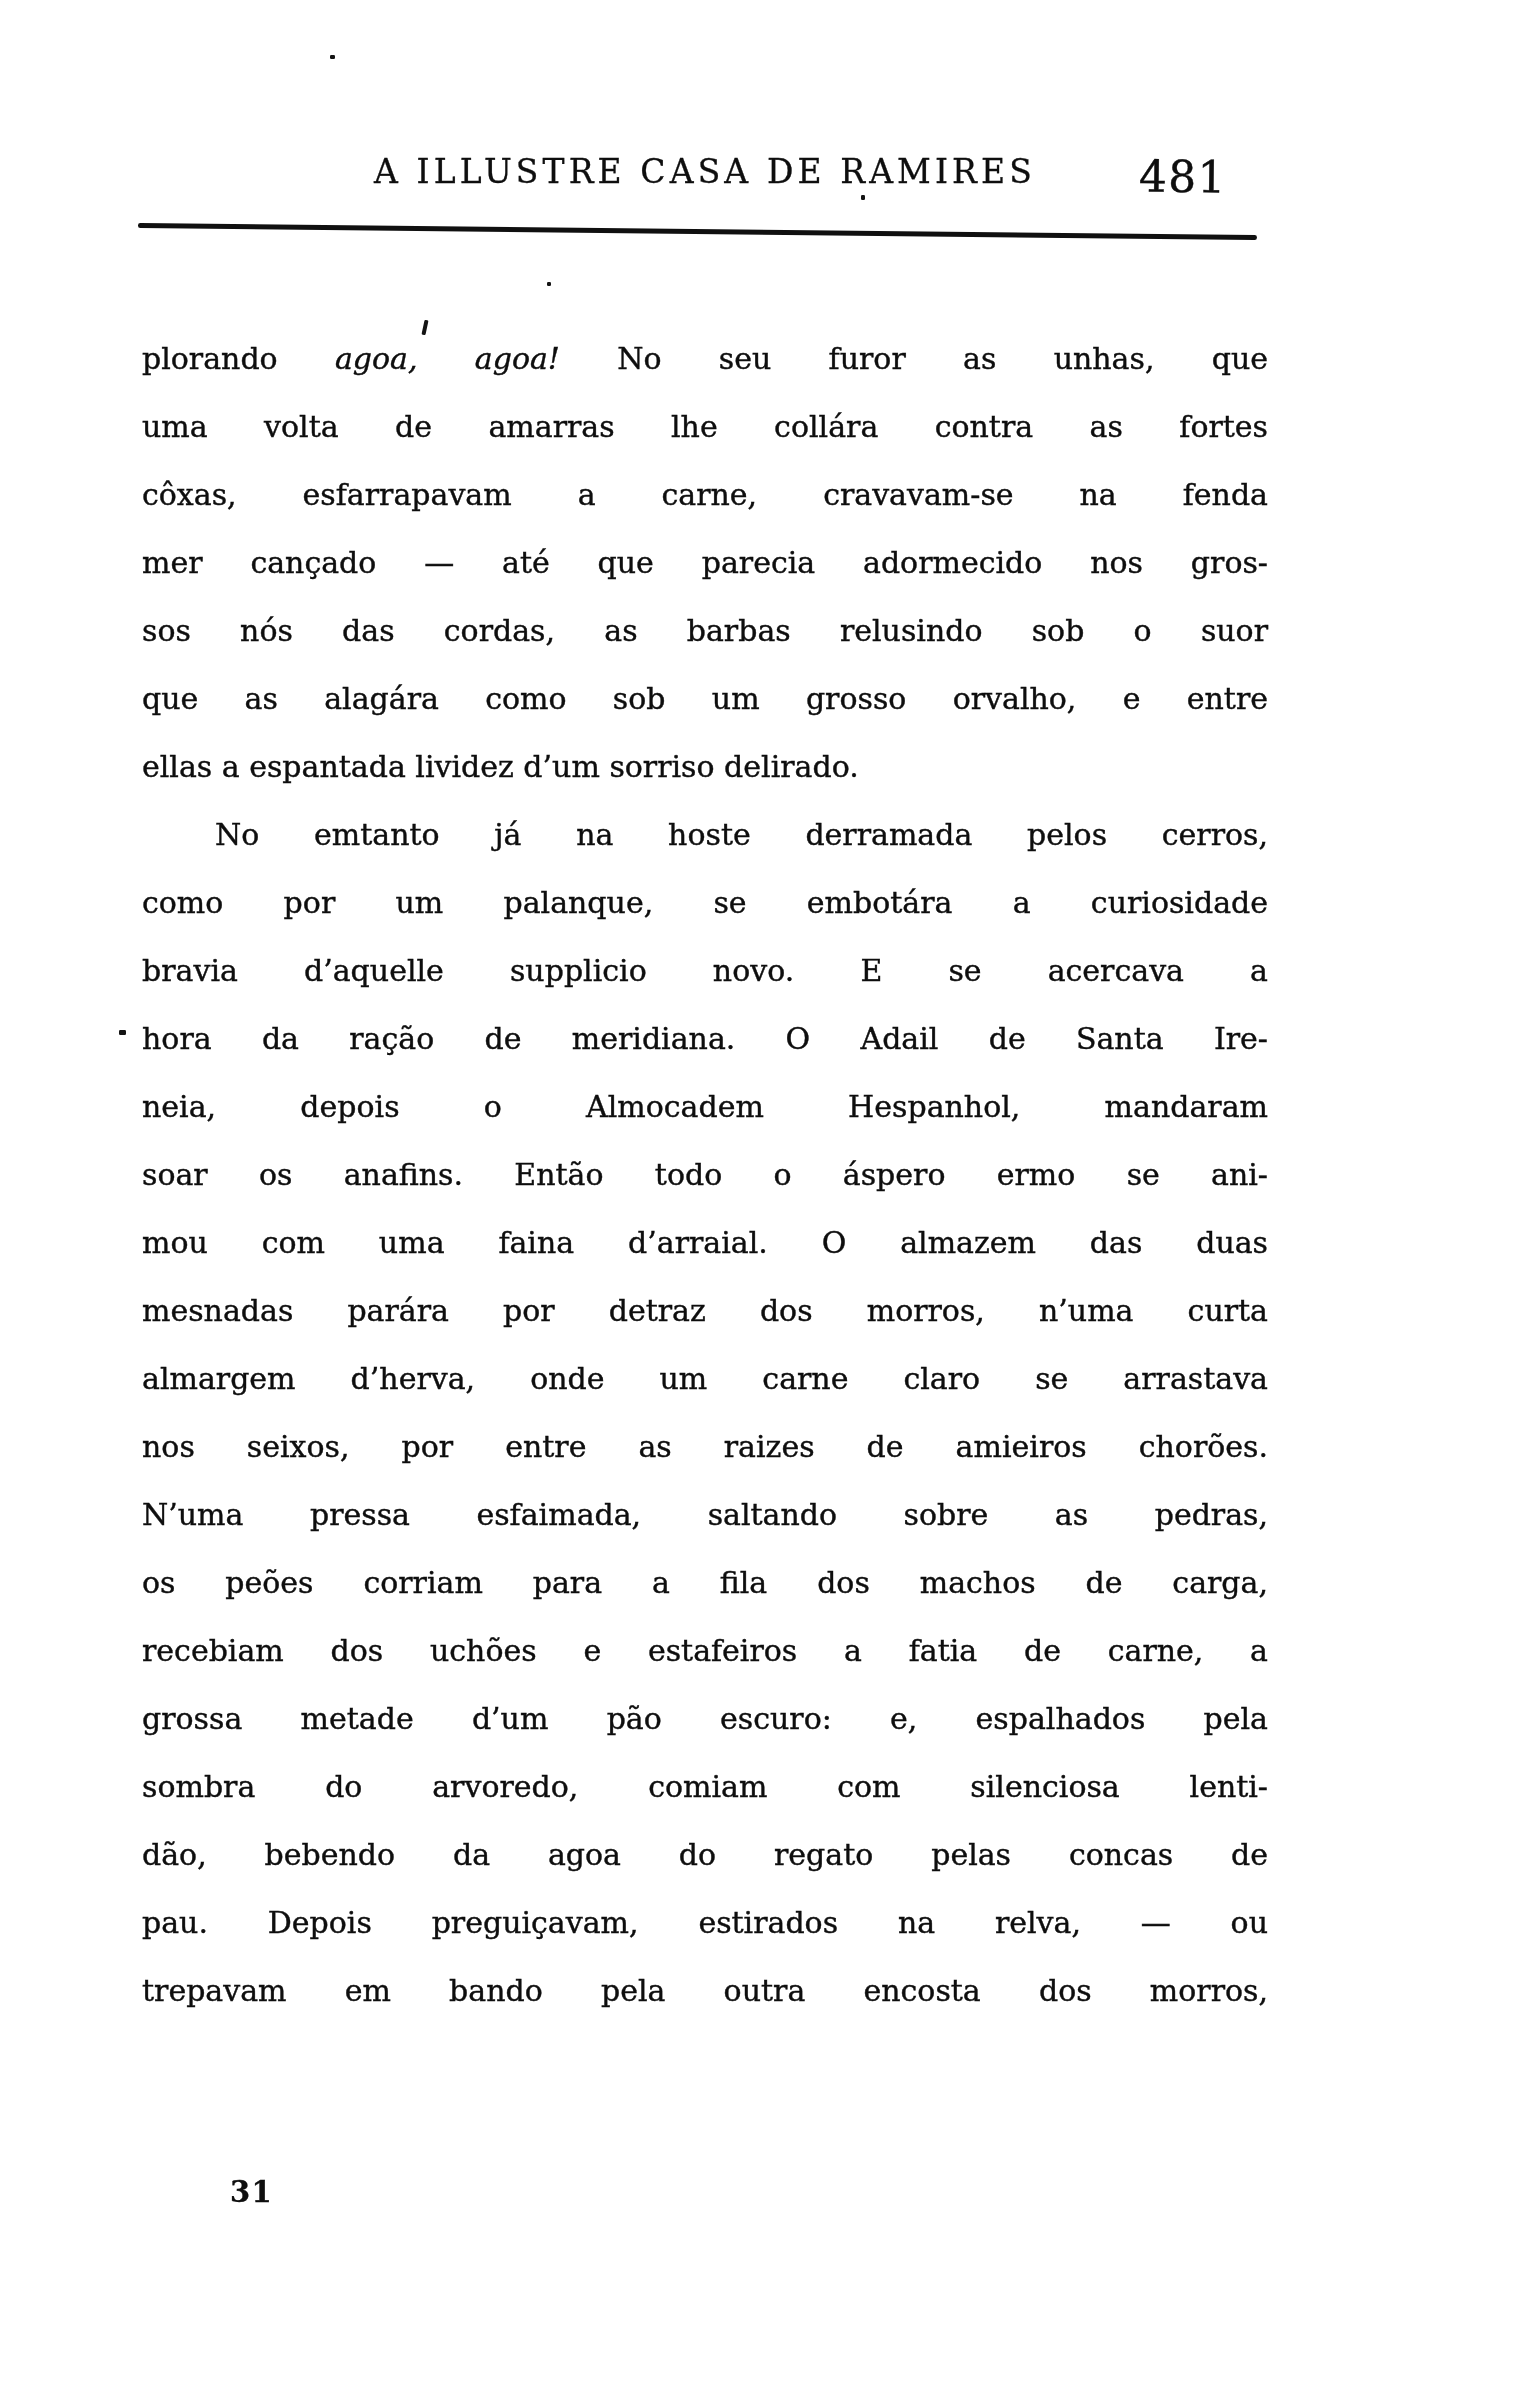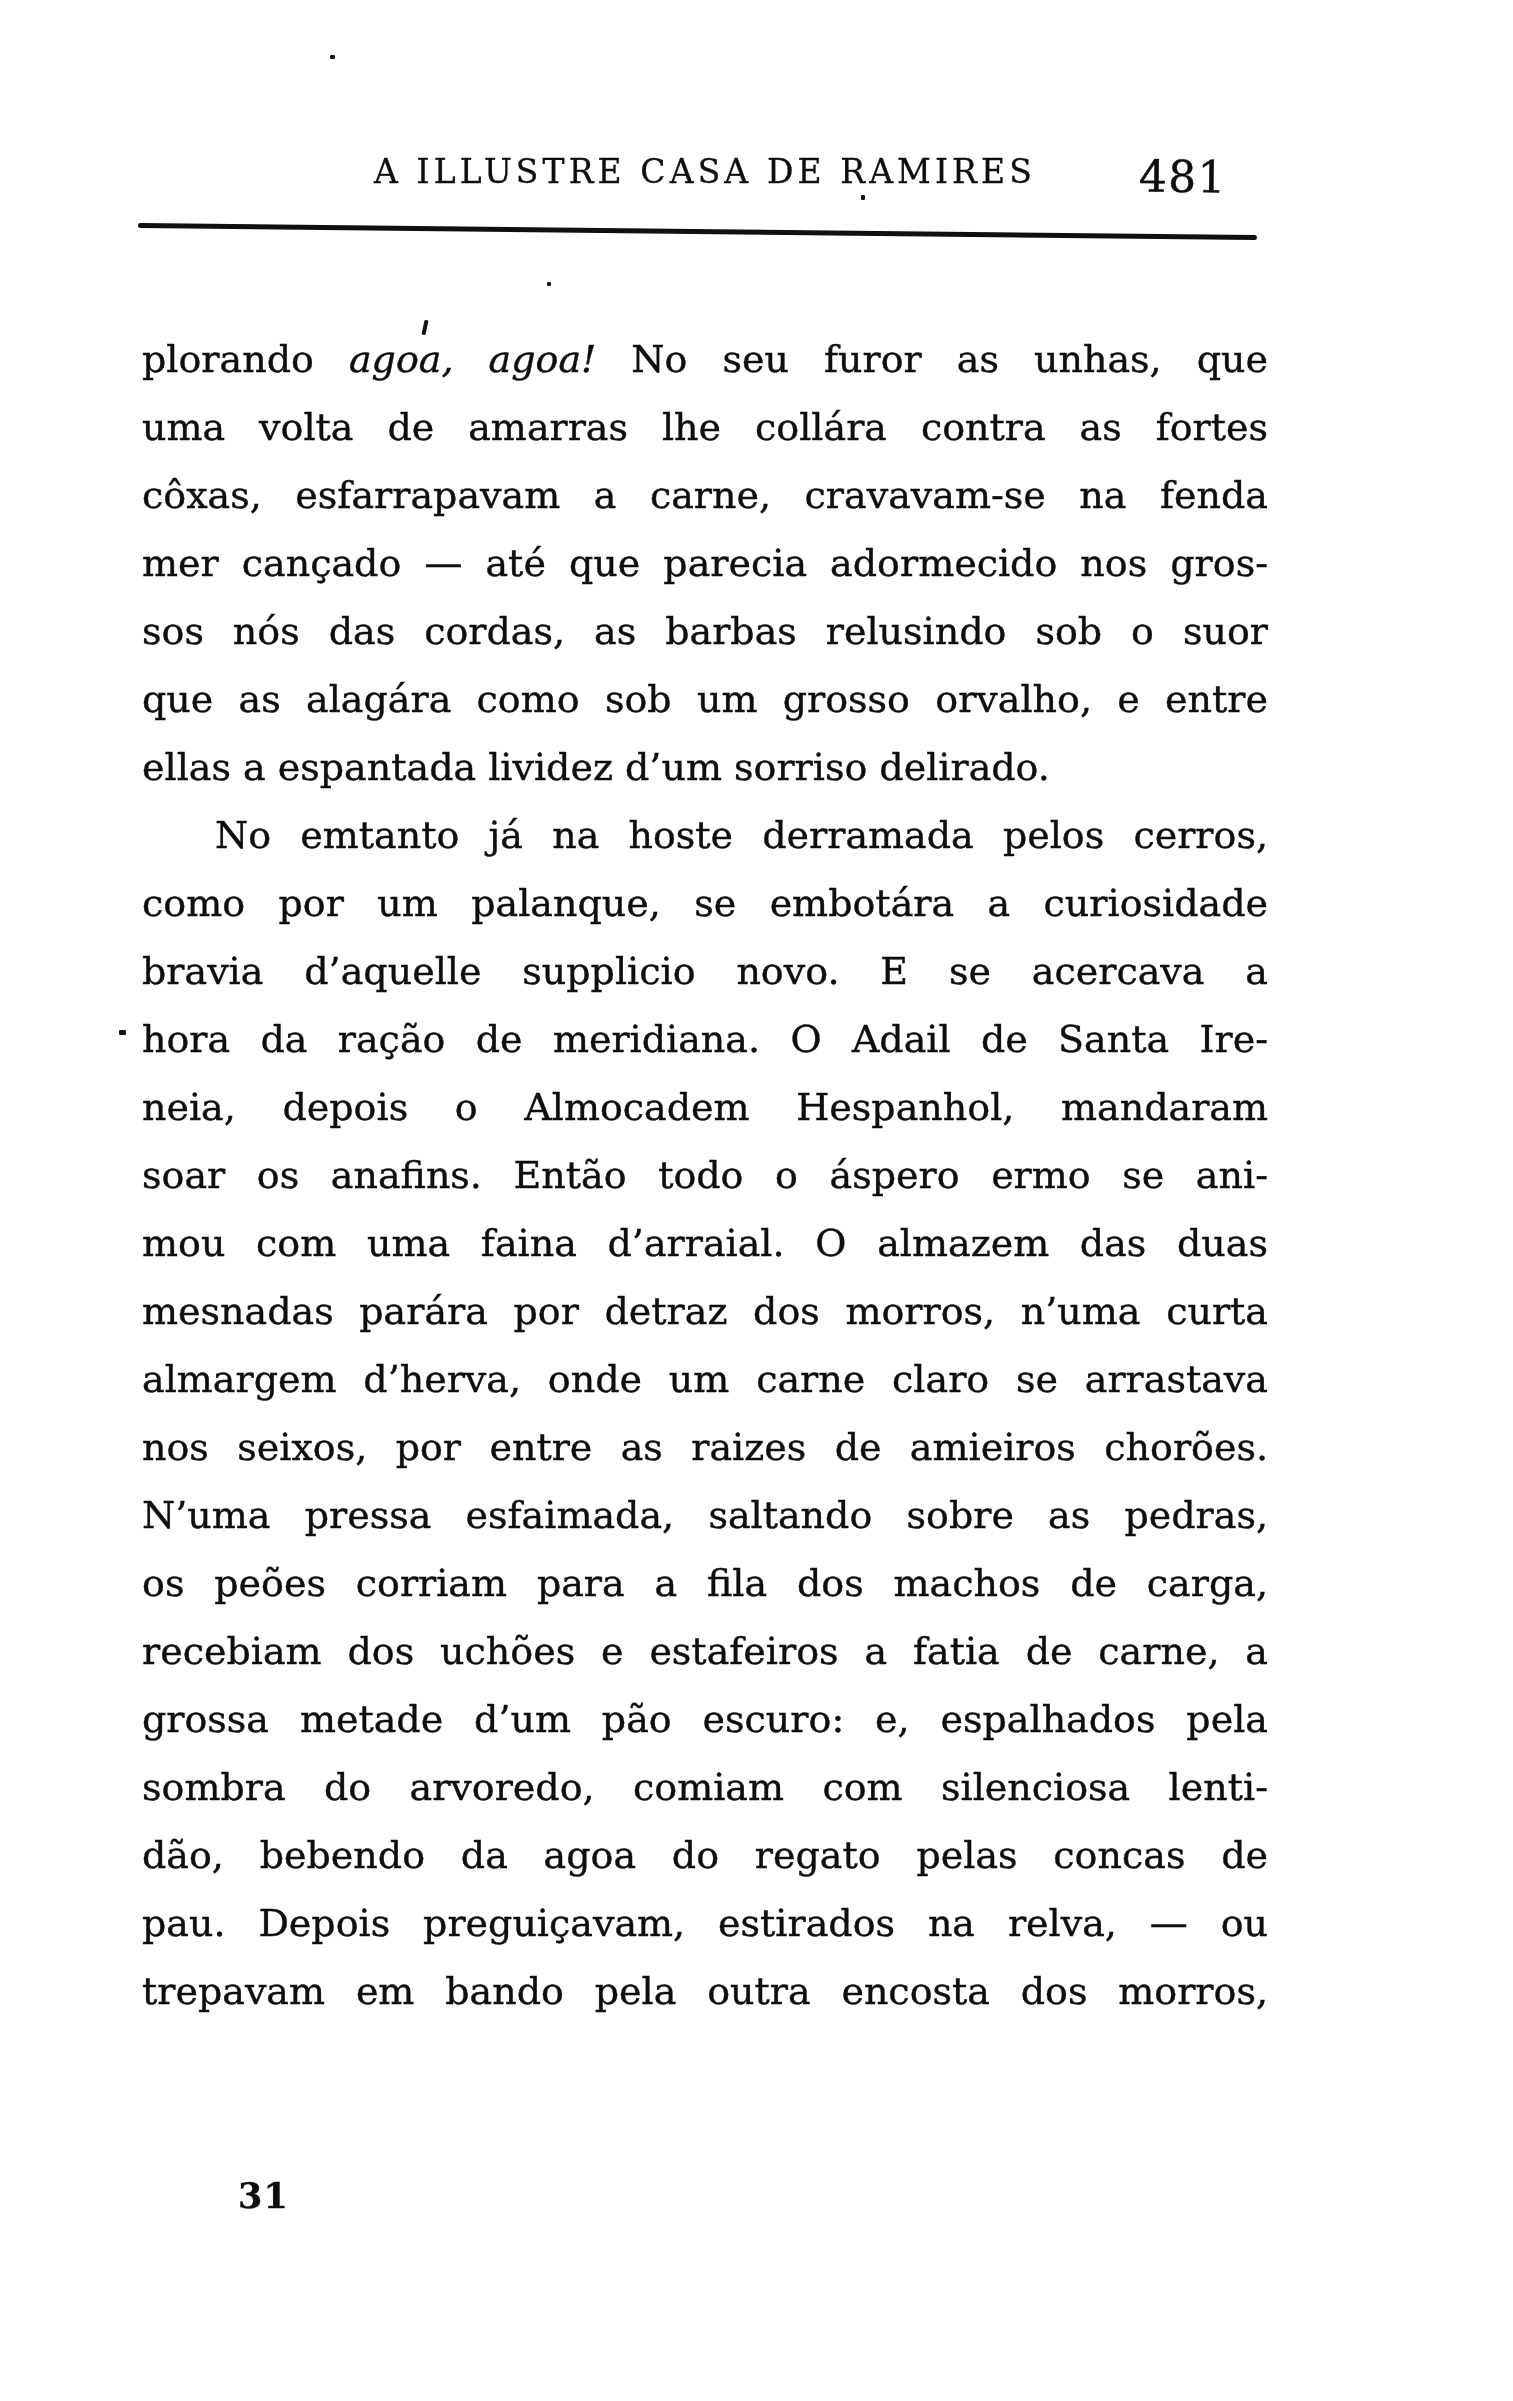--- a/index.html
+++ b/index.html
@@ -52,39 +52,39 @@
     border-radius: 2.3px;
     transform: rotate(0.62deg);
     transform-origin: left center;
   }
   
   .text-block {
     position: absolute;
     left: 142px;
     top: 325px;
     width: 1126px;
-    font-size: 38px;
+    font-size: 30px;
     line-height: 68px;
     -webkit-text-stroke: 0.4px #0e0e0e;
   }
   .line {
     width: 100%;
     white-space: nowrap;
     text-align: justify;
     text-align-last: justify;
   }
   .line.indent { padding-left: 73px; box-sizing: border-box; }
   .line.flush  { text-align-last: left; }
   .line i { font-style: italic; }
   
   .signature {
     position: absolute;
-    left: 238px;
+    left: 230px;
     top: 2175px;
-    font-size: 35px;
+    font-size: 29px;
     font-weight: bold;
     letter-spacing: 1.2px;
     -webkit-text-stroke: 0.3px #0e0e0e;
   }
   
   .speck { position: absolute; background: #141414; border-radius: 1.2px; }
   .speck.s1 { left: 423px;  top: 320px;  width: 4.1px;  height: 15px; transform: rotate(12deg); }
   .speck.s2 { left: 119px;  top: 1030px; width: 7px; height: 5.2px; }
   .speck.s3 { left: 547px;  top: 282px;  width: 4.1px;  height: 4.1px; }
   .speck.s4 { left: 861px; top: 195px;  width: 3.5px;  height: 4.6px; }

